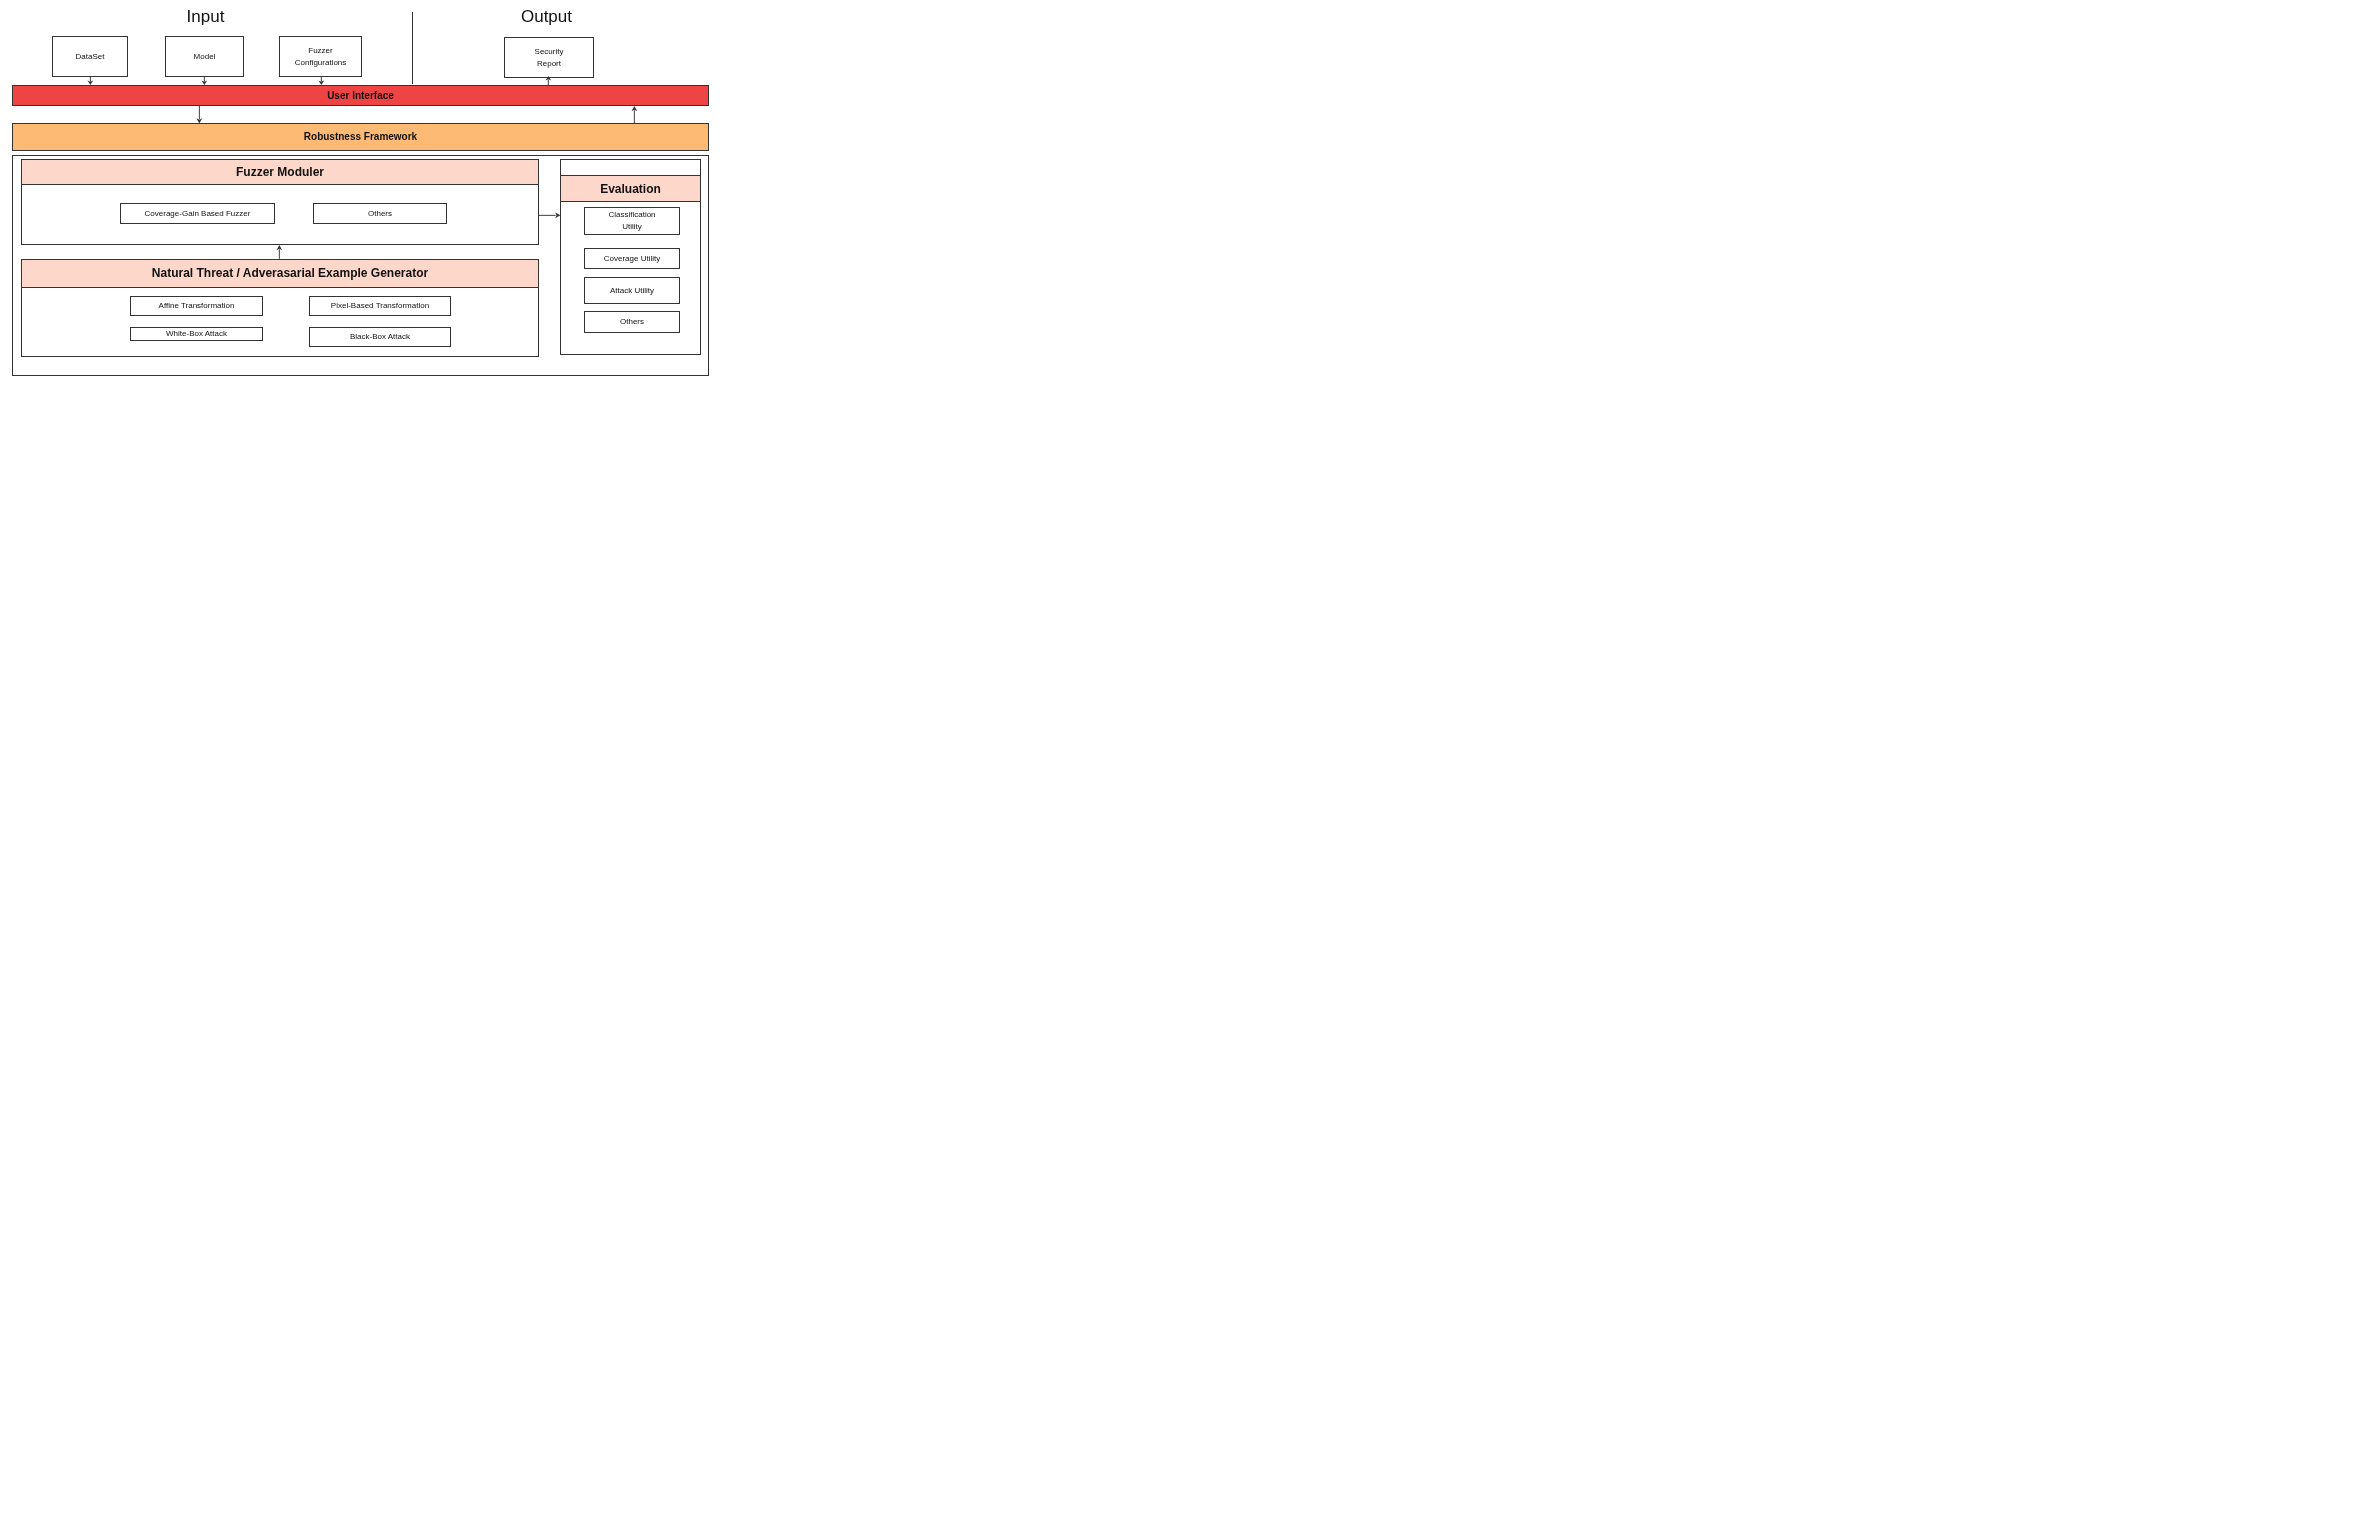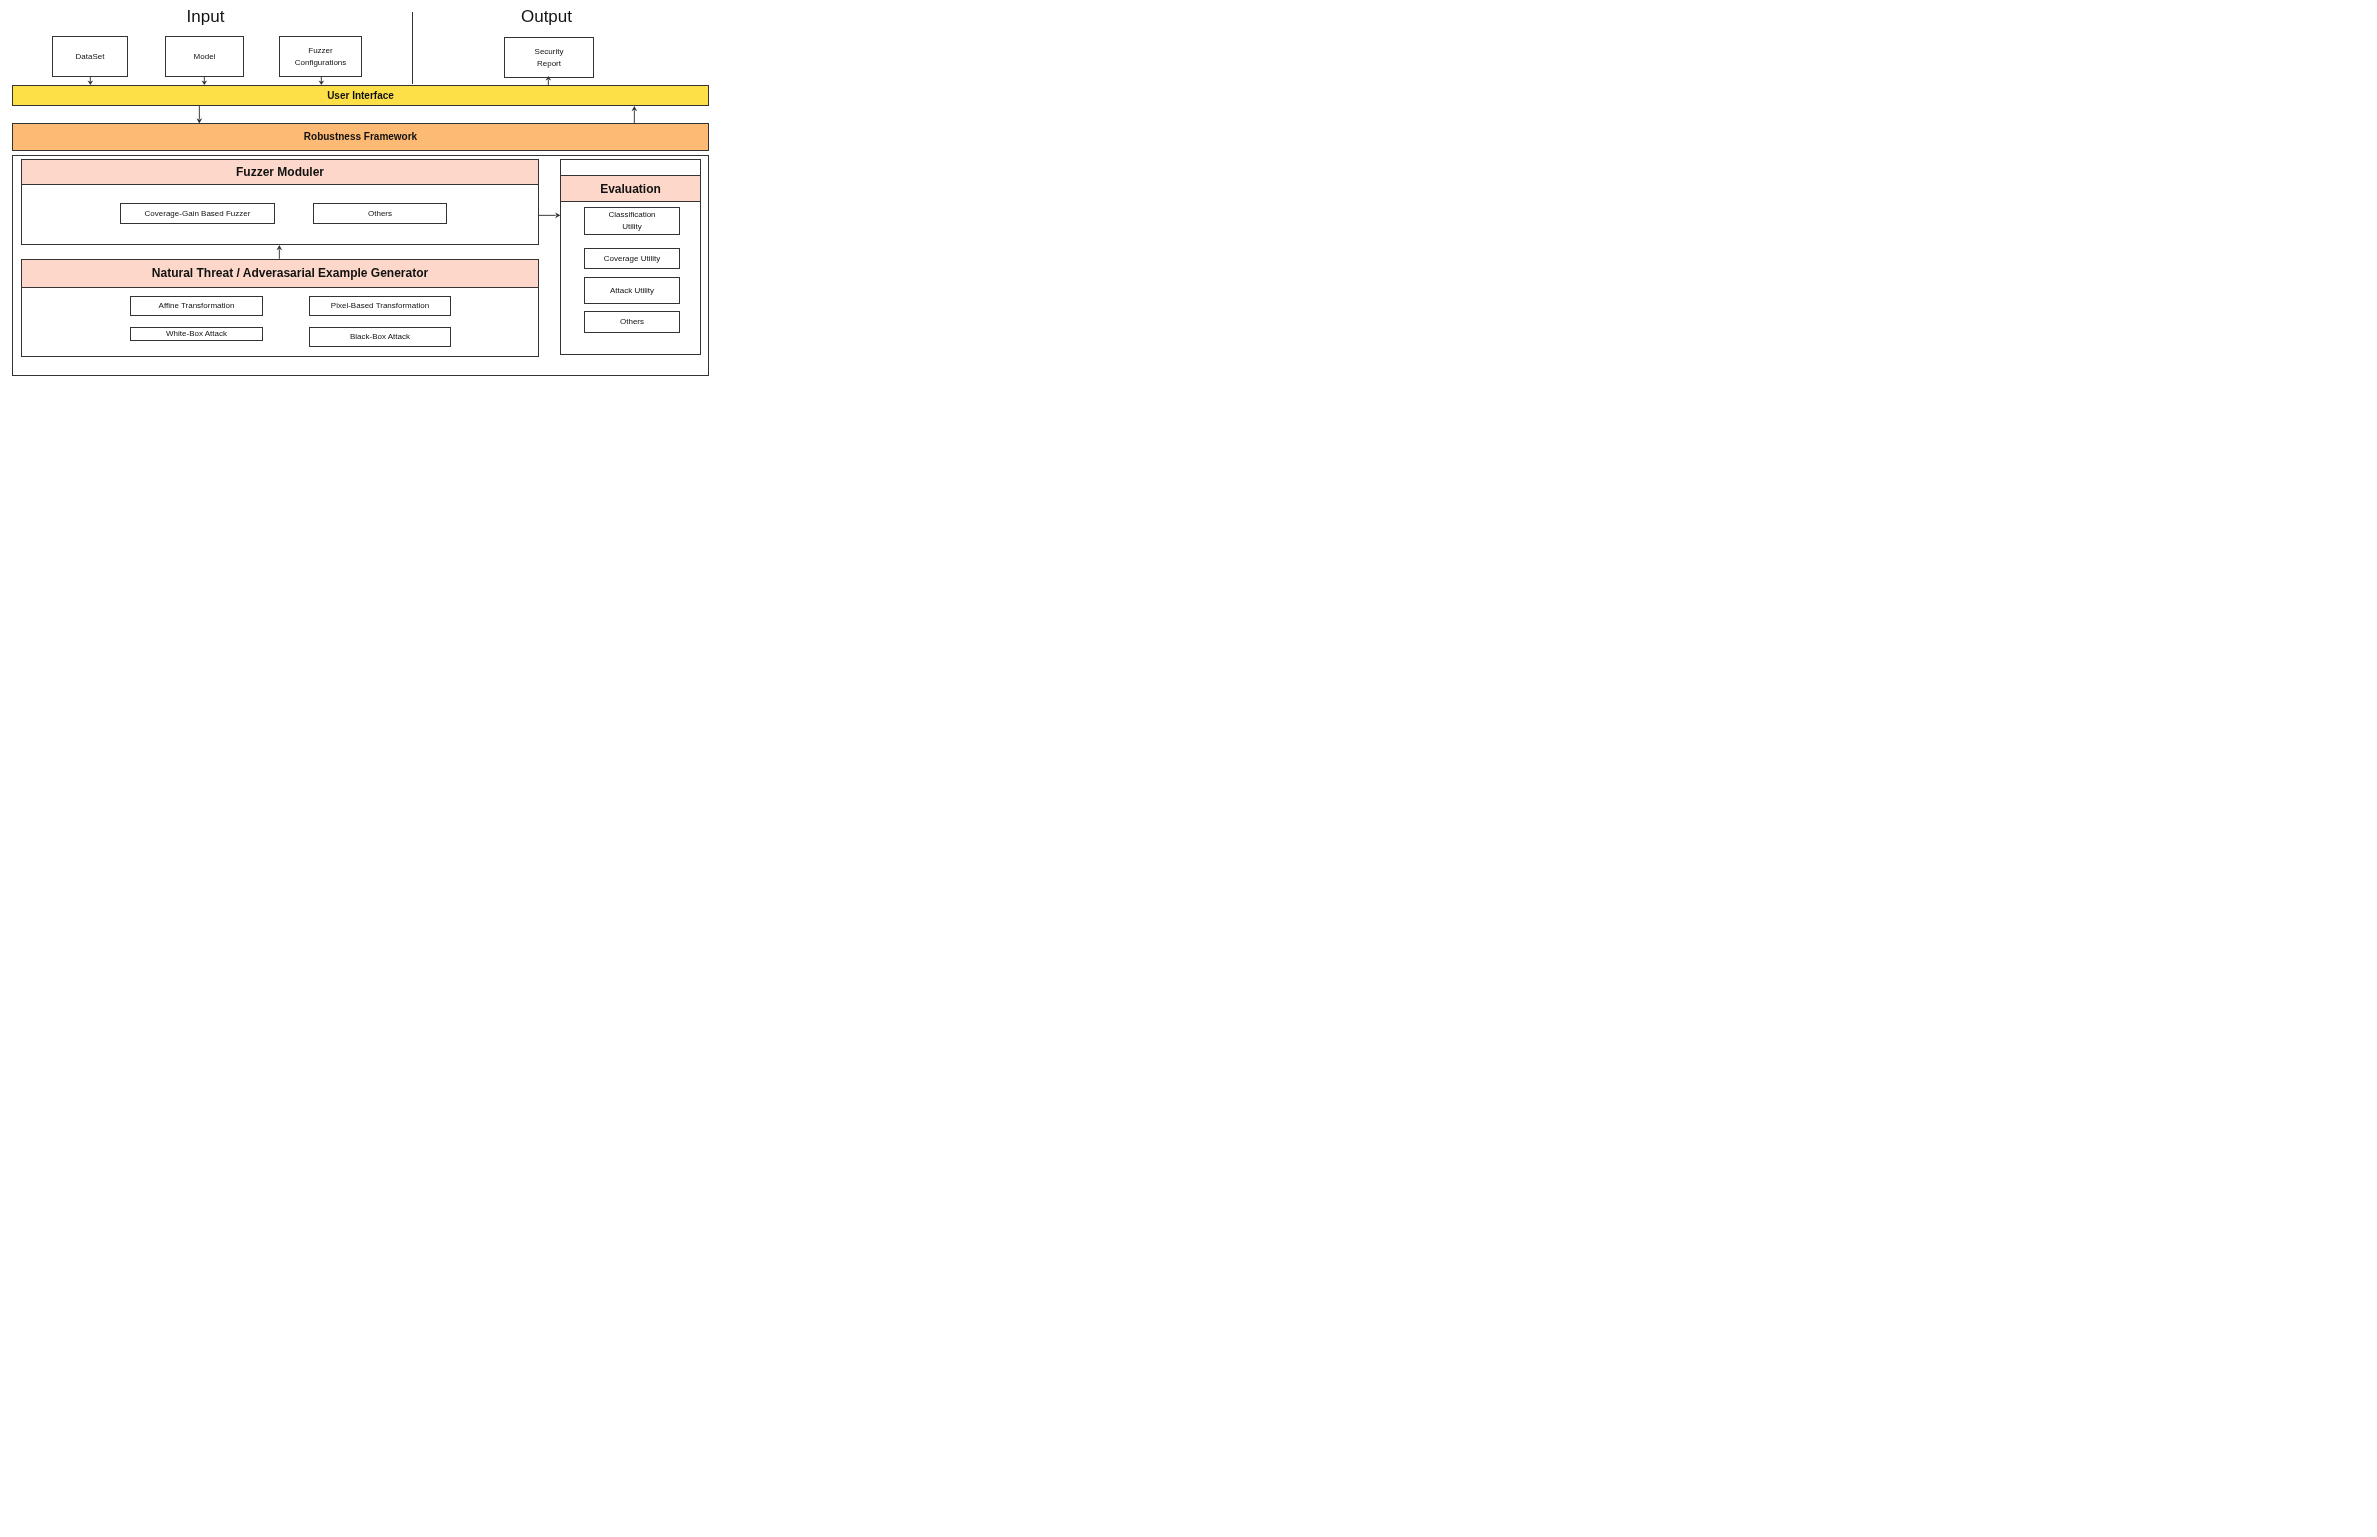--- a/index.html
+++ b/index.html
@@ -38,21 +38,21 @@
   }
   .bar{
     position:absolute;
     border:1px solid #333333;
     display:flex;align-items:center;justify-content:center;
     font-weight:bold;
     font-size:10px;
     box-sizing:border-box;
     color:#111111;
   }
-  .bar.ui{background:#fde047;text-align:right;}
+  .bar.ui{background:#ef4444;text-align:right;}
   .bar.framework{background:#fdba74;}
   .container-outer{
     position:absolute;
     border:1px solid #333333;
     background:#ffffff;
     box-sizing:border-box;
   }
   .section{
     position:absolute;
     border:1px solid #333333;

